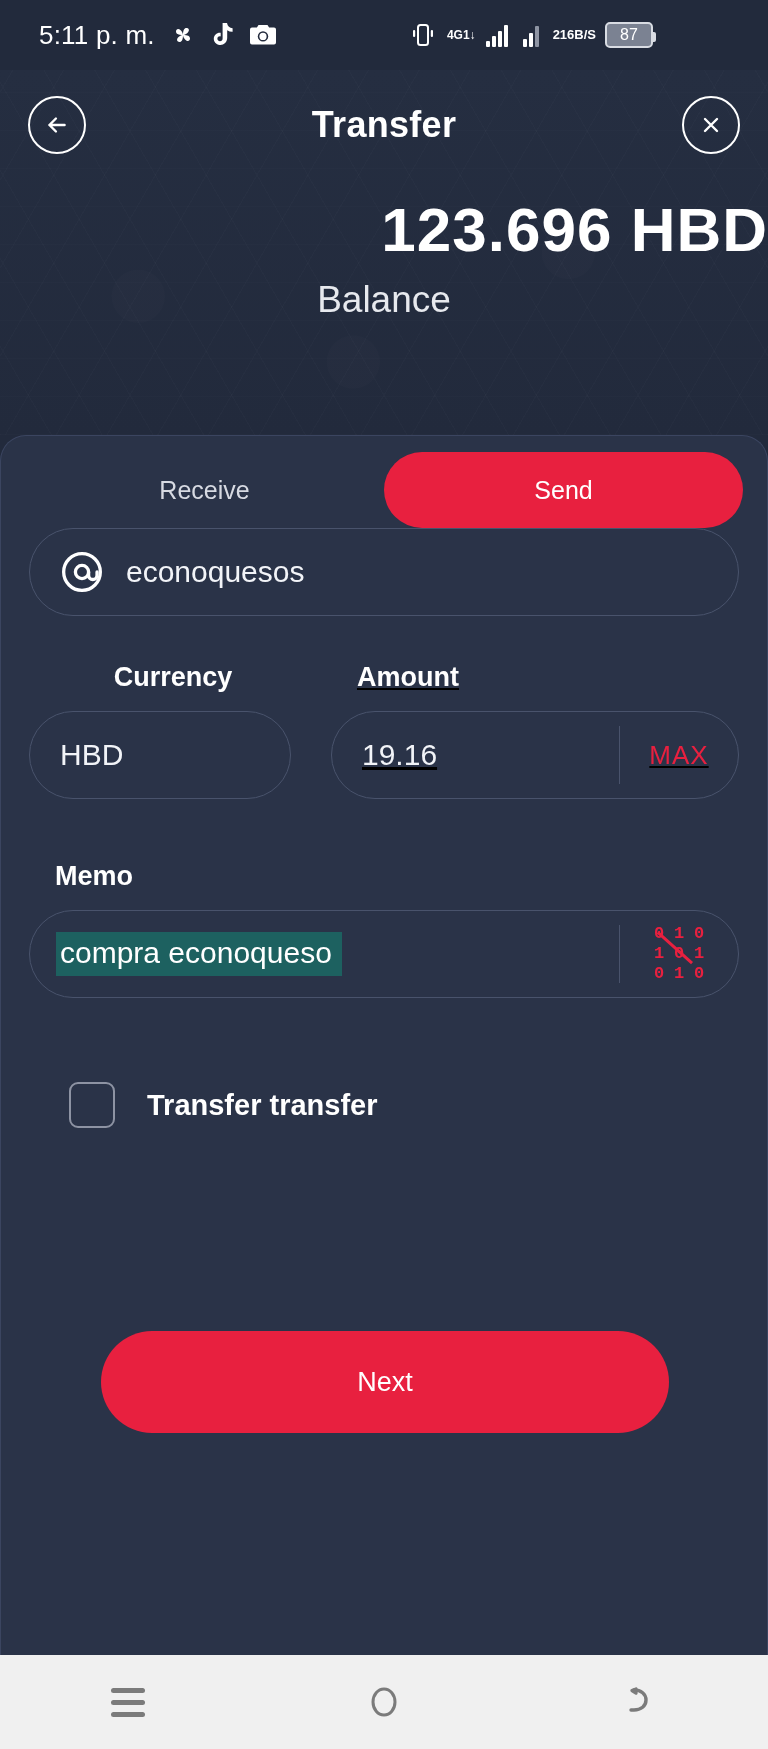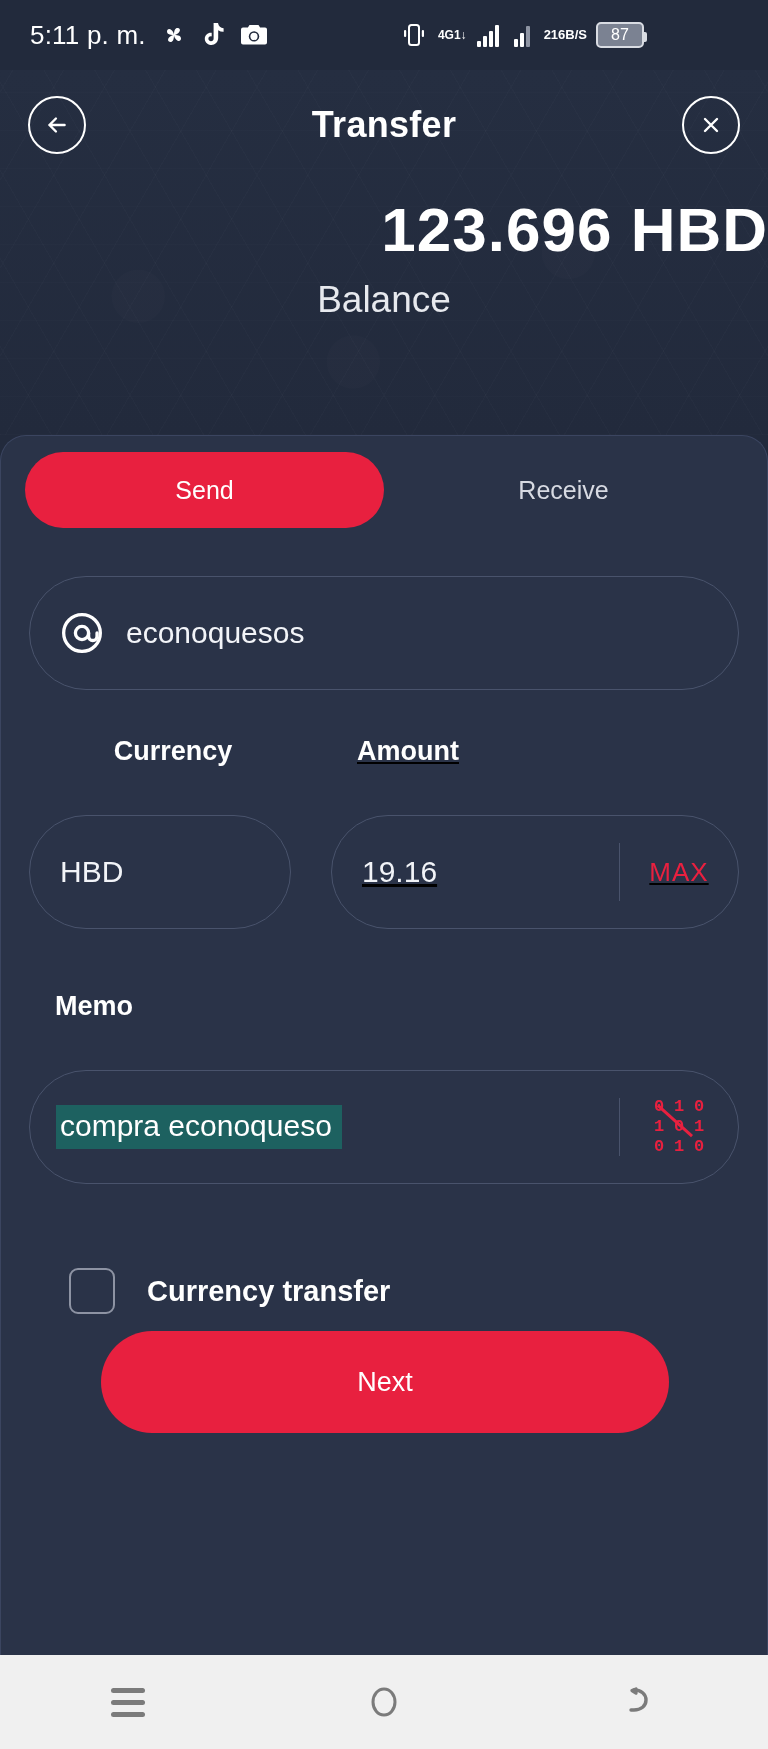--- a/index.html
+++ b/index.html
@@ -10,21 +10,21 @@
     overflow:hidden;
   }
   #screen {
     position:relative;
     width:768px; height:1749px;
     background:#222a3c;
   }
 
   
   .statusbar {
-    position:absolute; top:0; left:8px;
+    position:absolute; top:0; left:17px;
     width:658px; height:70px;
     display:flex; align-items:center;
     padding:0 22px;
     color:#ffffff;
   }
   .sb-left { display:flex; align-items:center; gap:14px; }
   .sb-time { font-size:26px; letter-spacing:.2px; font-weight:400; }
   .sb-right { margin-left:auto; display:flex; align-items:center; gap:9px; }
   .sb-icon { display:block; }
   .net-label { font-size:12px; line-height:11px; font-weight:700; text-align:left; }
@@ -107,24 +107,23 @@
   .tab.active { background:#e8203f; color:#ffffff; }
 
   
   .form { position:relative; padding:0 28px; }
   .field-label {
     font-size:27px; font-weight:700; color:#ffffff;
     margin:62px 0 18px 26px;
   }
   .field-label.tight { margin-top:46px; }
   .input-box {
-    height:114px; border:1px solid #49536c; border-radius:999px;
+    height:88px; border:1px solid #49536c; border-radius:999px;
     display:flex; align-items:center; padding:0 30px;
     background:transparent;
-    margin-top:48px;
   }
   .input-val { font-size:30px; color:#f2f4f8; }
   .at-icon { flex:none; margin-right:22px; }
 
   .row { display:flex; gap:40px; }
   .col-cur { width:262px;text-align:center; }
   .col-amt { flex:1;text-decoration:underline; }
   .amount-box { padding-right:0; }
   .amount-val { flex:1; font-size:30px; color:#f2f4f8; }
   .divider-v { width:1px; height:58px; background:#49536c; }
@@ -251,22 +250,22 @@
         </svg>
       </div>
     </div>
     <div class="balance-amount">123.696  HBD</div>
     <div class="balance-label">Balance</div>
   </div>
 
   <div class="card">
 
     <div class="tabs">
+      <div class="tab">Receive</div>
       <div class="tab active">Send</div>
-      <div class="tab">Receive</div>
     </div>
 
     <div class="form">
 
       <div class="input-box">
         <svg class="at-icon" width="44" height="44" viewBox="0 0 24 24" fill="none" stroke="#fff" stroke-width="1.8">
           <circle cx="12" cy="12" r="10"></circle>
           <circle cx="12" cy="12" r="3.6"></circle>
           <path d="M15.6 12v1.8a2.3 2.3 0 004.6 0V12" stroke-linecap="round"></path>
         </svg>
@@ -305,21 +304,21 @@
             <b>1</b>
             <b>0</b>
             <b>1</b>
             <b>0</b>
           </div>
         </div>
       </div>
 
       <div class="check-row">
         <div class="checkbox"></div>
-        <div class="check-label">Currency transfer</div>
+        <div class="check-label">Transfer transfer</div>
       </div>
 
     </div>
 
     <div class="next-btn">Next</div>
   </div>
 
   <div class="navbar">
     <div class="nav-btn">
       <div class="hamb">

